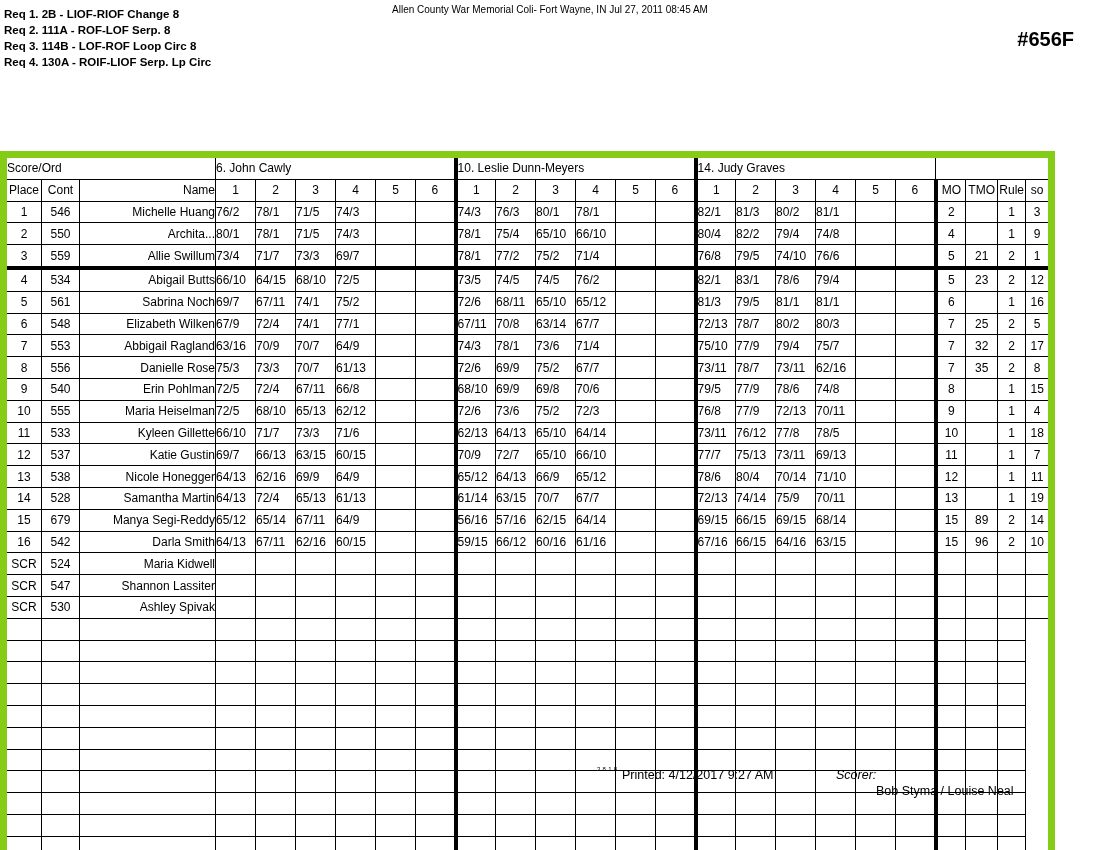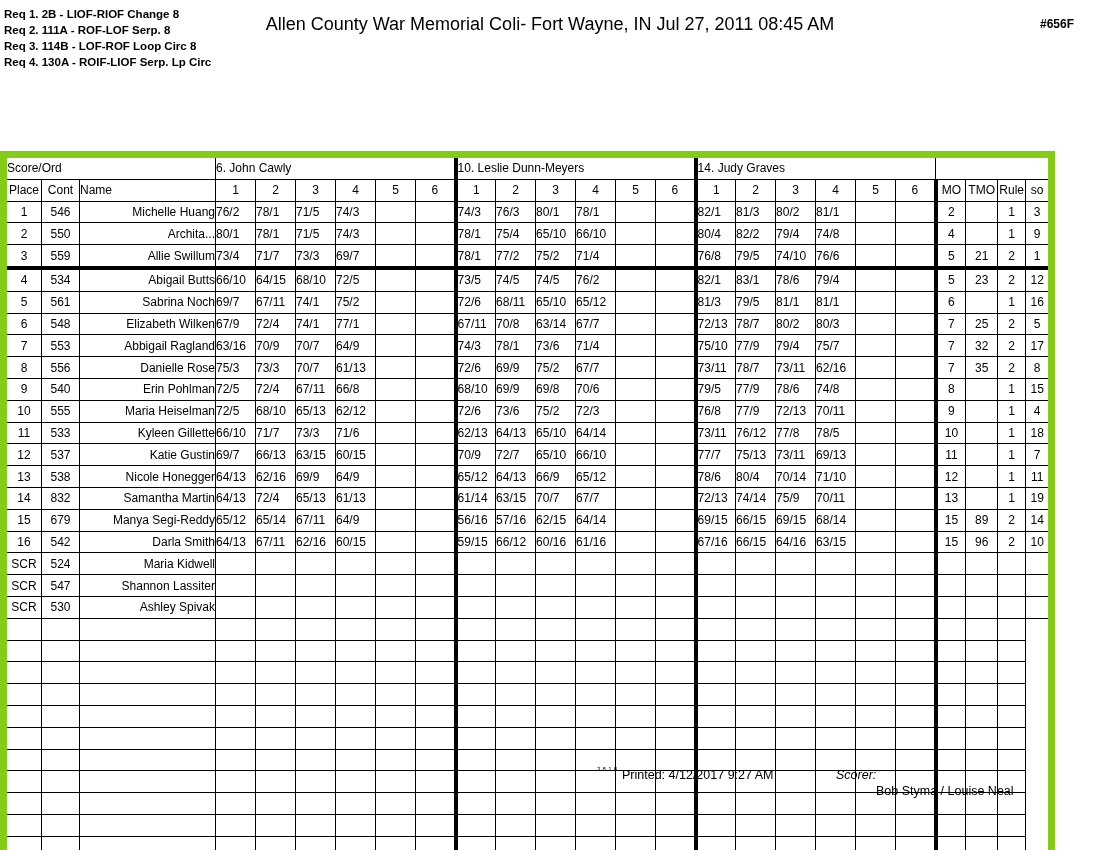--- a/index.html
+++ b/index.html
@@ -38,40 +38,40 @@
     top: 0;
     text-align: center;
   }
   #event-title {
     font-size: 18px;
     font-weight: bold;
     margin-top: 17px;
     line-height: 20px;
   }
   #venue-line {
-    font-size: 18px;
+    font-size: 10px;
     line-height: 16px;
-    margin-top: 16px;
+    margin-top: 2px;
   }
   #class-title {
     font-size: 19px;
     font-weight: bold;
     line-height: 22px;
     margin-top: 2px;
   }
   #report-line {
     font-size: 14px;
     line-height: 18px;
     margin-top: 3px;
   }
   #event-code {
     position: absolute;
     right: 26px;
-    top: 17px;
-    font-size: 12px;
+    top: 28px;
+    font-size: 20px;
     font-weight: bold;
   }
 
   
   #sheet {
     position: absolute;
     left: 0;
     top: 118px;
     width: 1048px;
     border-collapse: collapse;
@@ -111,21 +111,21 @@
   .judge-name {
     text-align: left;
     padding-left: 5px;
     font-size: 11.5px;
   }
   .blank-cell { border-top: none !important; border-bottom: none !important;
                 border-left: none !important; border-right: none !important; }
   .strip-row td { height: 20px; }
 
   th.colhead { text-align: center; font-size: 12.5px; }
-  th.hdr-left { text-align: left; padding-left: 5px; font-size: 12.5px; }
+  th.hdr-left { text-align: right; padding-left: 5px; font-size: 12.5px; }
 
   td.place { text-align: center; }
   td.cont  { text-align: center; }
   td.name  { text-align: right; padding-left: 6px; }
   td.score { text-align: left; padding-left: 3px; font-size: 12px; }
   td.tally { text-align: center; }
 
   tr.medal td { font-weight: bold; }
   tr.medal td.name { font-weight: bold; }
   tr.last-medal td { border-bottom: 4px solid #000 !important; }
@@ -604,21 +604,21 @@
         <td class="score">71/10</td>
         <td class="score"></td>
         <td class="score"></td>
         <td class="tally jsep-l">12</td>
         <td class="tally"></td>
         <td class="tally">1</td>
         <td class="tally">11</td>
       </tr>
       <tr>
         <td class="place">14</td>
-        <td class="cont">832</td>
+        <td class="cont">528</td>
         <td class="name">Samantha Martin</td>
         <td class="score">64/13</td>
         <td class="score">72/4</td>
         <td class="score">65/13</td>
         <td class="score">61/13</td>
         <td class="score"></td>
         <td class="score"></td>
         <td class="score jsep-l">61/14</td>
         <td class="score">63/15</td>
         <td class="score">70/7</td>

